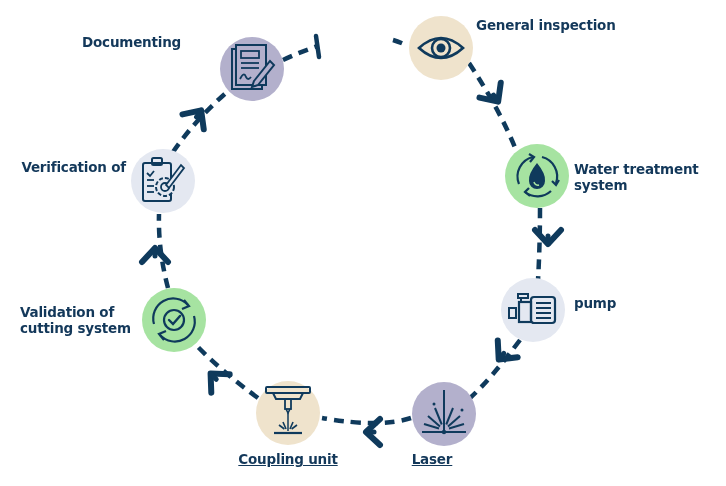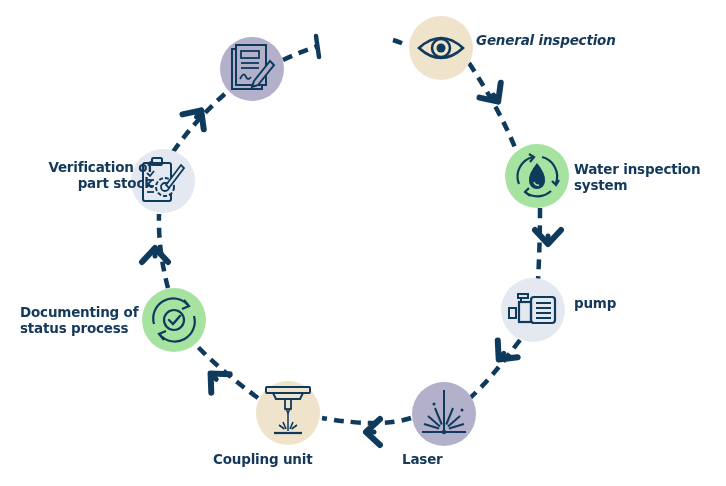--- a/index.html
+++ b/index.html
@@ -1,21 +1,21 @@
 <!DOCTYPE html>
 <html><head>
 <meta charset="utf-8">
 <style>
   html,body{margin:0;padding:0;background:#ffffff;}
   body{width:726px;height:486px;position:relative;overflow:hidden;font-family:"DejaVu Sans","Liberation Sans",sans-serif;}
   #diagram{position:absolute;left:0;top:0;}
   .lbl{position:absolute;color:#13385a;font-weight:bold;font-size:13.5px;line-height:16px;letter-spacing:-0.2px;white-space:nowrap;}
   .lbl span{display:block;}
   .r{text-align:right;}
-  .c{text-align:left;}
+  .c{text-align:center;text-decoration:underline;}
 </style>
 </head>
 <body>
 
 <svg id="diagram" width="726" height="486" viewBox="0 0 726 486" xmlns="http://www.w3.org/2000/svg">
   <g id="connectors">
       <path d="M 469 63 Q 500 110 516 150" fill="none" stroke="#0f3a5c" stroke-width="4.5" stroke-dasharray="10 7"></path>
       <path d="M 540 208 Q 540 245 538 280" fill="none" stroke="#0f3a5c" stroke-width="4.5" stroke-dasharray="10 7"></path>
       <path d="M 520 340 Q 490 380 470 398" fill="none" stroke="#0f3a5c" stroke-width="4.5" stroke-dasharray="10 7"></path>
       <path d="M 411 418 Q 380 428 322 418" fill="none" stroke="#0f3a5c" stroke-width="4.5" stroke-dasharray="10 7"></path>
@@ -154,38 +154,38 @@
           <rect x="-11" y="-18" width="18" height="7" fill="none" stroke="#0f3a5c" stroke-width="1.8"></rect>
           <line x1="-11" y1="-6" x2="7" y2="-6" stroke="#0f3a5c" stroke-width="1.8"></line>
           <line x1="-11" y1="-1" x2="7" y2="-1" stroke="#0f3a5c" stroke-width="1.8"></line>
           <path d="M -12 10 Q -8 2 -6 8 Q -4 12 -1 8" fill="none" stroke="#0f3a5c" stroke-width="1.8"></path>
           <path d="M 2 12 L 18 -8 L 22 -4 L 6 16 L 0 18 Z" fill="#b3b0cc" stroke="#0f3a5c" stroke-width="2"></path>
         </g>
       </g>
     </g>
 </svg>
 
-<div class="lbl" style="left:476px;top:32px;font-style:italic;">
+<div class="lbl" style="left:476px;top:17px;">
   <span>General inspection</span>
 </div>
 <div class="lbl" style="left:574px;top:161px;">
-  <span>Water inspection</span>
+  <span>Water treatment</span>
   <span>system</span>
 </div>
 <div class="lbl" style="left:574px;top:295px;">
   <span>pump</span>
 </div>
 <div class="lbl c" style="left:402px;top:451px;width:60px;">
   <span>Laser</span>
 </div>
 <div class="lbl c" style="left:213px;top:451px;width:150px;">
   <span>Coupling unit</span>
 </div>
 <div class="lbl" style="left:20px;top:304px;">
-  <span>Documenting of</span>
-  <span>status process</span>
+  <span>Validation of</span>
+  <span>cutting system</span>
 </div>
-<div class="lbl r" style="left:0px;top:159px;width:126px;margin-left:27px;">
+<div class="lbl r" style="left:0px;top:159px;width:126px;">
   <span>Verification of</span>
-  <span>part stock</span>
 </div>
 <div class="lbl" style="left:82px;top:34px;">
+  <span>Documenting</span>
 </div>
 
 </body></html>

